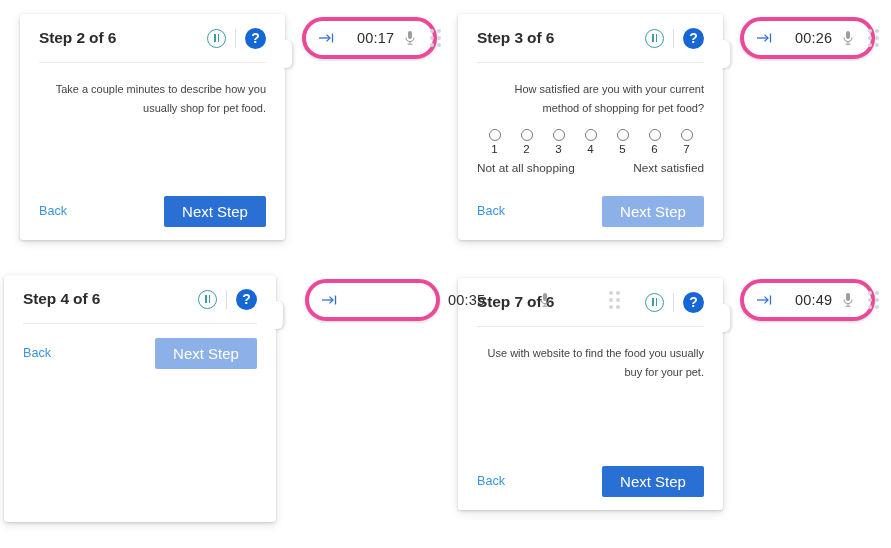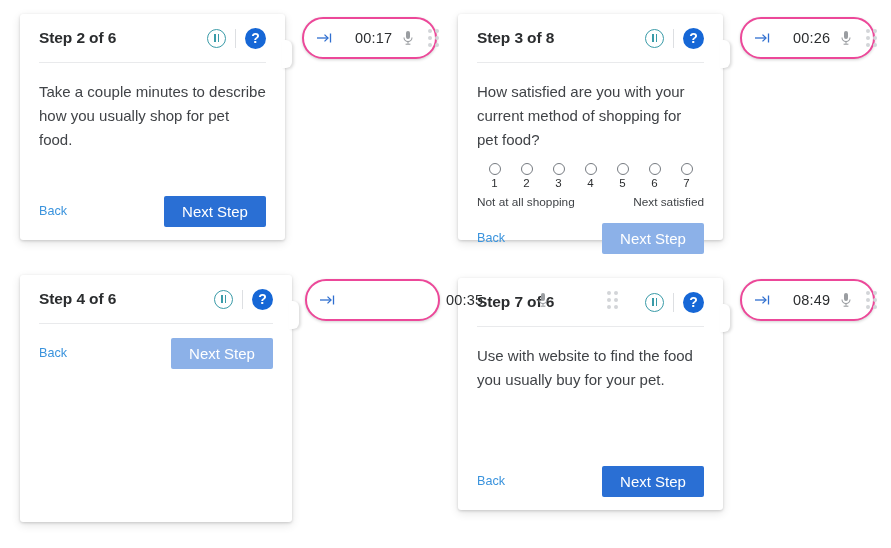--- a/index.html
+++ b/index.html
@@ -107,23 +107,24 @@
     background: #e9eaec;
     flex: none;
   }
 
   .card-body {
     flex: 1 1 auto;
     padding-top: 17px;
     position: relative;
   }
   .prompt {
-    font-size: 15px;
-    line-height: 24px;
+    font-size: 11px;
+    line-height: 19px;
     color: #404347;
+    text-align: right;
   }
 
   
   .scale-wrap {
     margin-top: 11px;
   }
   .scale-row {
     display: flex;
     justify-content: center;
     gap: 10px;
@@ -196,21 +197,21 @@
     border: none;
     font-family: "Liberation Sans", sans-serif;
   }
   .next-btn.enabled { background: #2a6fd4; }
   .next-btn.disabled { background: #8cb1e8; }
 
   
   .rec-pill {
     position: absolute;
     height: 42px;
-    border: 2px solid #ec4899;
+    border: 4px solid #ec4899;
     border-radius: 21px;
     background: #ffffff;
     box-sizing: border-box;
     display: flex;
     align-items: center;
     padding: 0 11px 0 12px;
     box-shadow: 0 1px 3px rgba(0,0,0,0.18);
     z-index: 5;
   }
   .rec-skip {
@@ -306,21 +307,21 @@
       <span></span>
       <span></span>
       <span></span>
   </span>
 </div>
 
 <div class="card" style="left:458px; top:14px; width:265px; height:226px;">
   <div class="card-tab"></div>
   <div class="card-inner">
     <div class="card-head">
-      <div class="card-title">Step 3 of 8</div>
+      <div class="card-title">Step 3 of 6</div>
       <div class="head-icons">
         <div class="pause-icon">
             <i></i>
             <i></i>
           </div>
         <div class="icon-divider"></div>
         <div class="help-icon">?</div>
       </div>
     </div>
     <div class="card-rule"></div>
@@ -391,21 +392,21 @@
   <span class="rec-grip">
     <span></span>
       <span></span>
       <span></span>
       <span></span>
       <span></span>
       <span></span>
   </span>
 </div>
 
-<div class="card" style="left:20px; top:275px; width:272px; height:247px;">
+<div class="card" style="left:4px; top:275px; width:272px; height:247px;">
   <div class="card-tab"></div>
   <div class="card-inner">
     <div class="card-head">
       <div class="card-title">Step 4 of 6</div>
       <div class="head-icons">
         <div class="pause-icon">
             <i></i>
             <i></i>
           </div>
         <div class="icon-divider"></div>
@@ -475,21 +476,21 @@
 
 <div class="rec-pill" style="left:740px; top:279px; width:135px;">
   <span class="rec-skip">
     <svg width="17" height="12" viewBox="0 0 17 12" fill="none">
         <path d="M1 6h10" stroke="#2f6fd0" stroke-width="1.3"></path>
         <path d="M8.5 2.6L12 6l-3.5 3.4" stroke="#2f6fd0" stroke-width="1.3" fill="none"></path>
         <path d="M14.5 1.5v9" stroke="#2f6fd0" stroke-width="1.3"></path>
       </svg>
   </span>
   <span class="rec-dot"></span>
-  <span class="rec-time">08:49</span>
+  <span class="rec-time">00:49</span>
   <span class="rec-mic">
     <svg width="12" height="16" viewBox="0 0 12 16">
         <rect x="4" y="1" width="4" height="8" rx="2" fill="#9a9da1"></rect>
         <path d="M2 7.5a4 4 0 0 0 8 0" stroke="#9a9da1" stroke-width="1.1" fill="none"></path>
         <path d="M6 11.5v2.2" stroke="#9a9da1" stroke-width="1.1"></path>
         <path d="M3.6 14.2h4.8" stroke="#9a9da1" stroke-width="1.1"></path>
       </svg>
   </span>
   <span class="rec-grip">
     <span></span>

